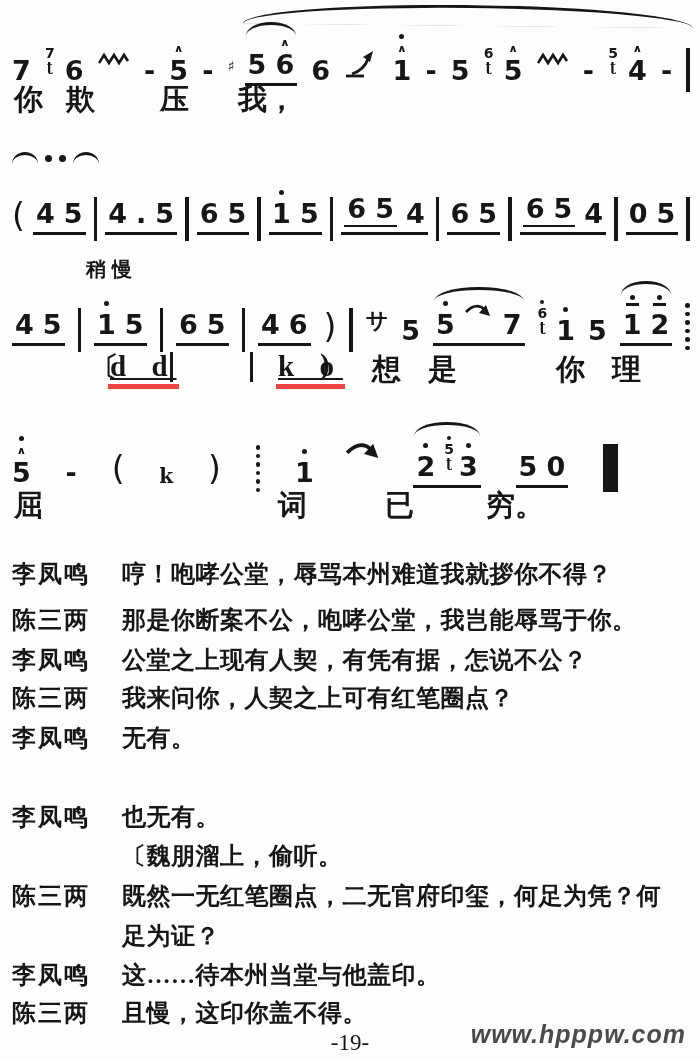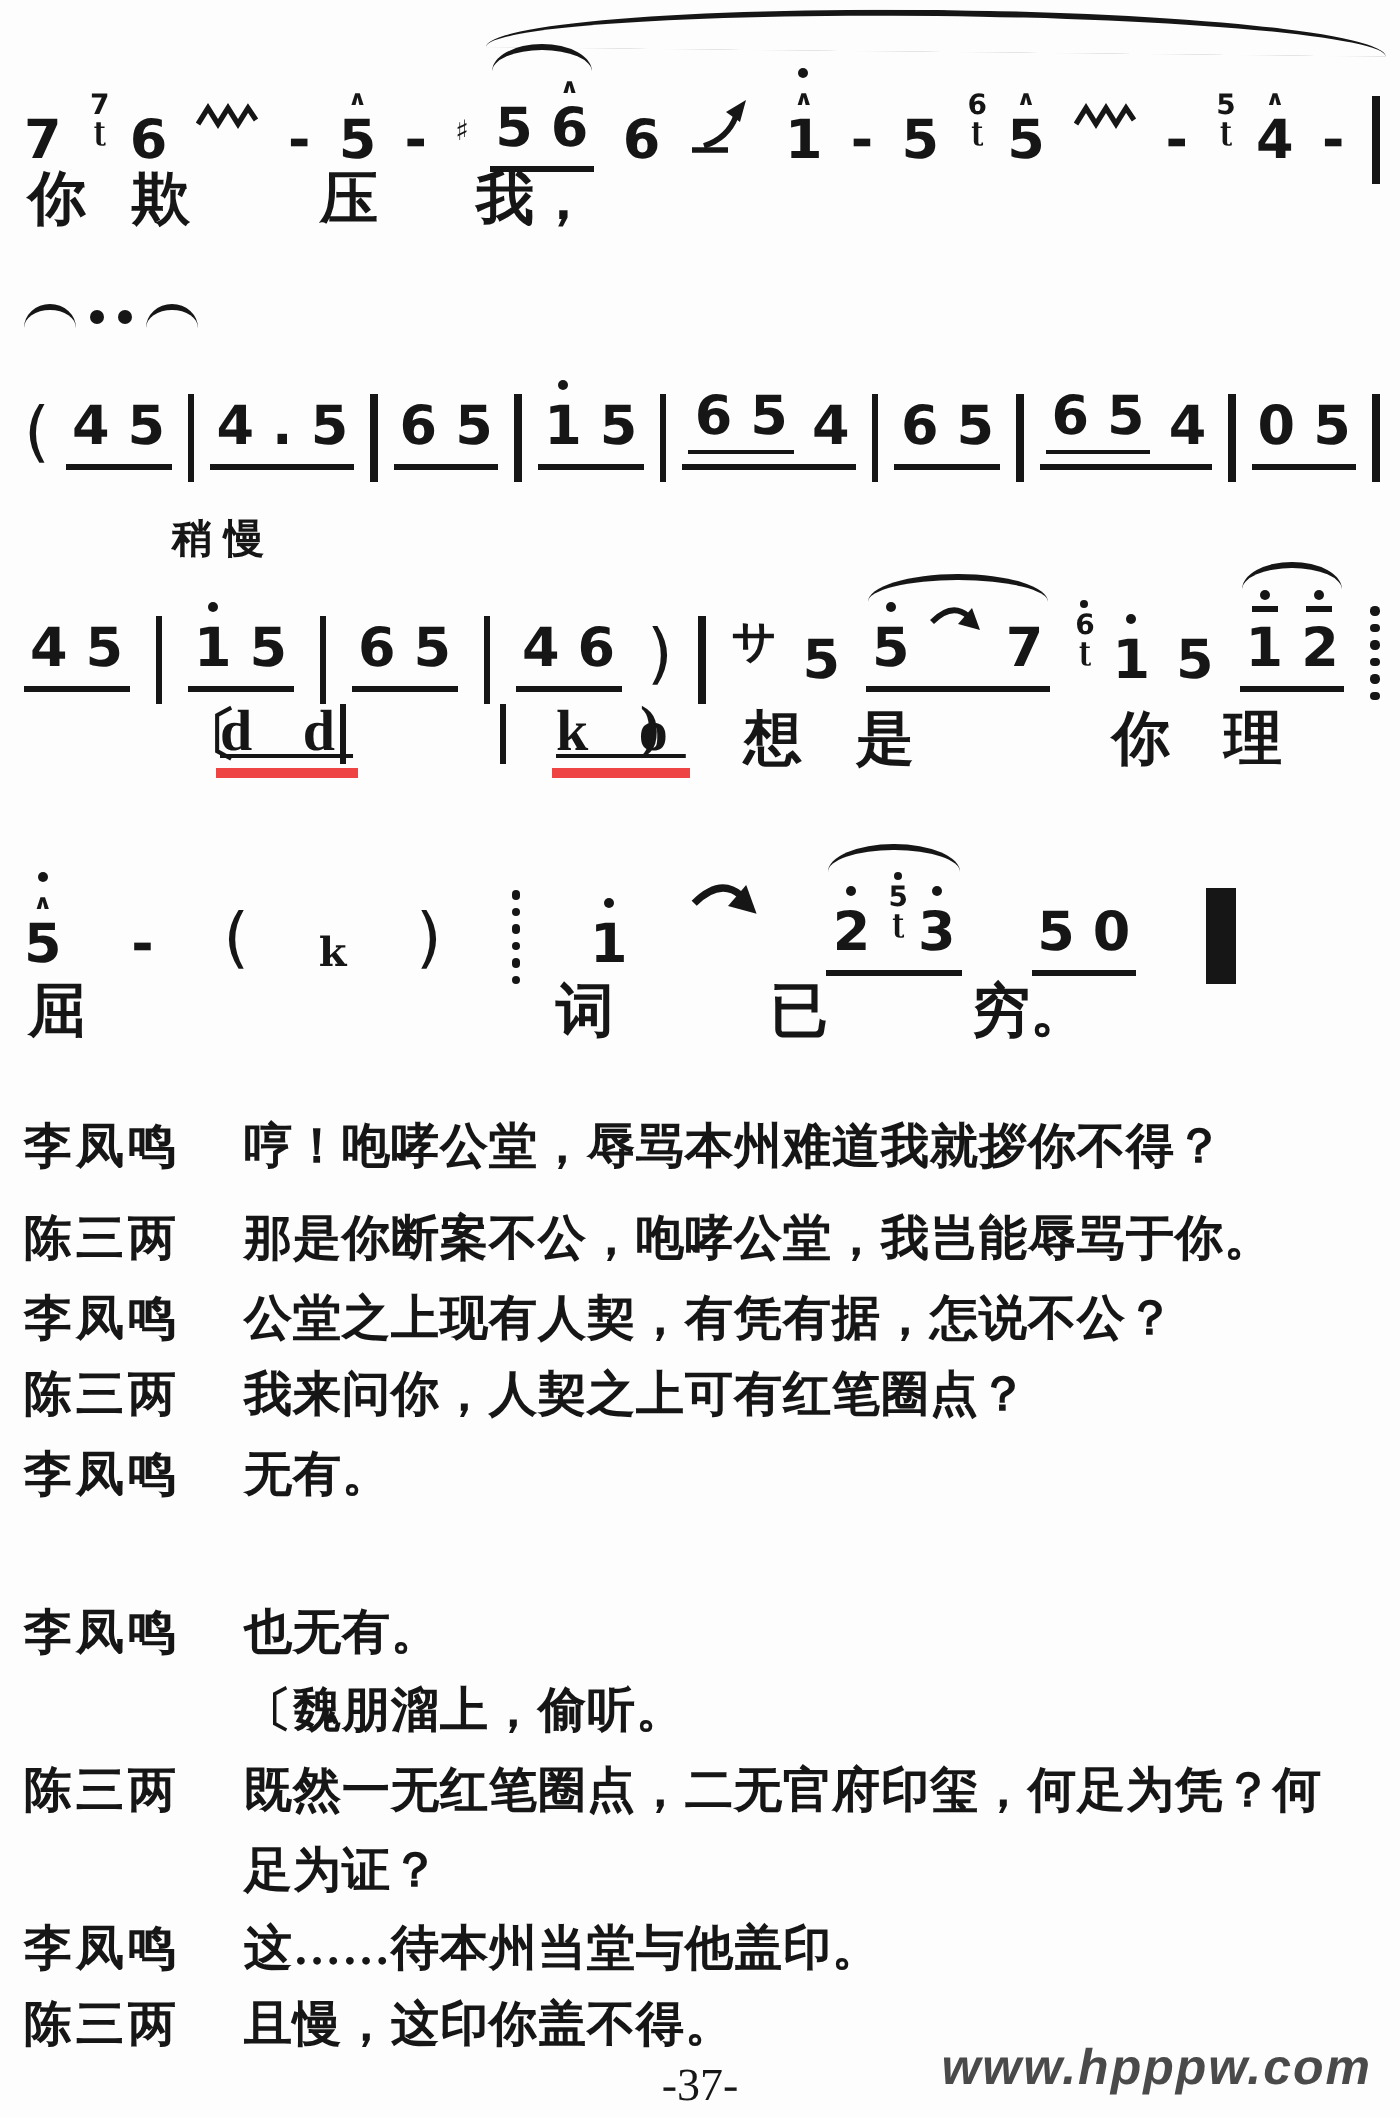--- a/index.html
+++ b/index.html
@@ -457,15 +457,15 @@
     <span class="spk"></span><span class="dtxt">足为证？</span>
   </div>
   <div class="drow" style="top:961px">
     <span class="spk">李凤鸣</span><span class="dtxt">这……待本州当堂与他盖印。</span>
   </div>
   <div class="drow" style="top:999px">
     <span class="spk">陈三两</span><span class="dtxt">且慢，这印你盖不得。</span>
   </div>
 
   <div id="watermark">www.hpppw.com</div>
-  <div id="pagenum">-37-</div>
+  <div id="pagenum">-19-</div>
 
 </div>
 
 </body></html>

